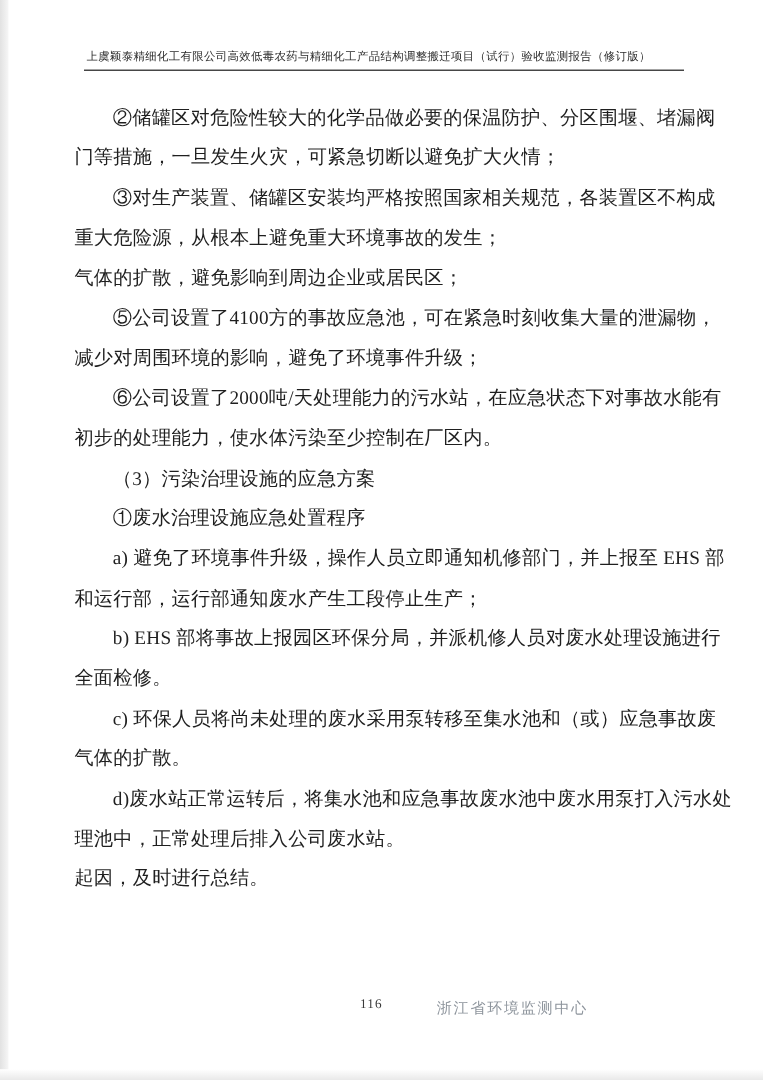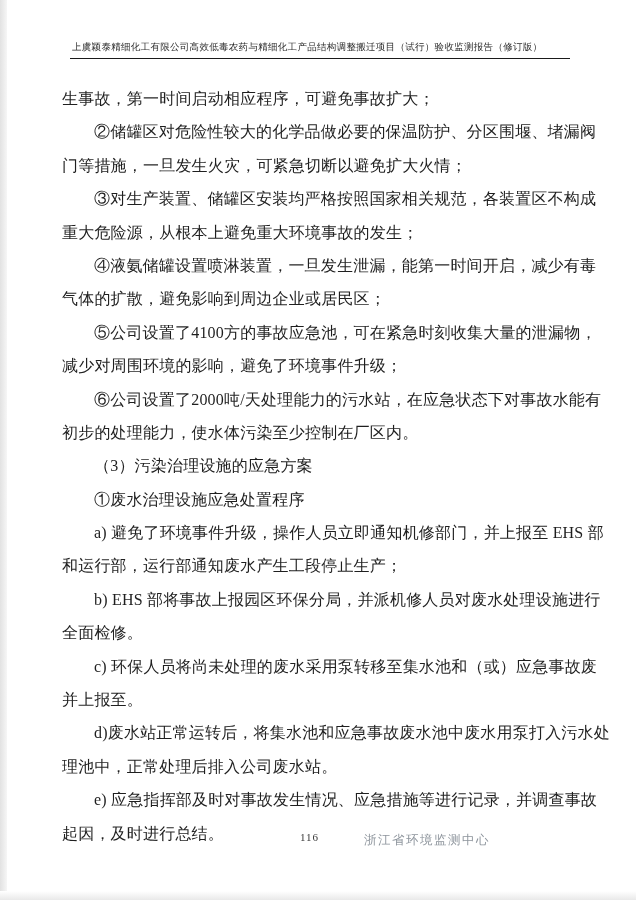--- a/index.html
+++ b/index.html
@@ -97,42 +97,39 @@
 
 <div class="page">
 
   <div class="scan-edge-left"></div>
   <div class="scan-edge-bottom"></div>
 
   <div class="page-header">上虞颖泰精细化工有限公司高效低毒农药与精细化工产品结构调整搬迁项目（试行）验收监测报告（修订版）</div>
   <div class="header-rule"></div>
 
   <div class="page-body">
-    <div class="line">生事故，第一时间启动相应程序，可避免事故扩大；</div>
     <div class="line indent">②储罐区对危险性较大的化学品做必要的保温防护、分区围堰、堵漏阀</div>
     <div class="line">门等措施，一旦发生火灾，可紧急切断以避免扩大火情；</div>
     <div class="line indent">③对生产装置、储罐区安装均严格按照国家相关规范，各装置区不构成</div>
     <div class="line">重大危险源，从根本上避免重大环境事故的发生；</div>
-    <div class="line indent">④液氨储罐设置喷淋装置，一旦发生泄漏，能第一时间开启，减少有毒</div>
     <div class="line">气体的扩散，避免影响到周边企业或居民区；</div>
     <div class="line indent">⑤公司设置了4100方的事故应急池，可在紧急时刻收集大量的泄漏物，</div>
     <div class="line">减少对周围环境的影响，避免了环境事件升级；</div>
     <div class="line indent">⑥公司设置了2000吨/天处理能力的污水站，在应急状态下对事故水能有</div>
     <div class="line">初步的处理能力，使水体污染至少控制在厂区内。</div>
     <div class="line indent">（3）污染治理设施的应急方案</div>
     <div class="line indent">①废水治理设施应急处置程序</div>
     <div class="line indent">a) 避免了环境事件升级，操作人员立即通知机修部门，并上报至 EHS 部</div>
     <div class="line">和运行部，运行部通知废水产生工段停止生产；</div>
     <div class="line indent">b) EHS 部将事故上报园区环保分局，并派机修人员对废水处理设施进行</div>
     <div class="line">全面检修。</div>
     <div class="line indent">c) 环保人员将尚未处理的废水采用泵转移至集水池和（或）应急事故废</div>
-    <div class="line">并上报至。</div>
+    <div class="line">气体的扩散。</div>
     <div class="line indent">d)废水站正常运转后，将集水池和应急事故废水池中废水用泵打入污水处</div>
     <div class="line">理池中，正常处理后排入公司废水站。</div>
-    <div class="line indent">e) 应急指挥部及时对事故发生情况、应急措施等进行记录，并调查事故</div>
     <div class="line">起因，及时进行总结。</div>
   </div>
 
   <div class="page-footer">
     <span class="page-number">116</span>
     <span class="footer-org">浙江省环境监测中心</span>
   </div>
 
 </div>
 

